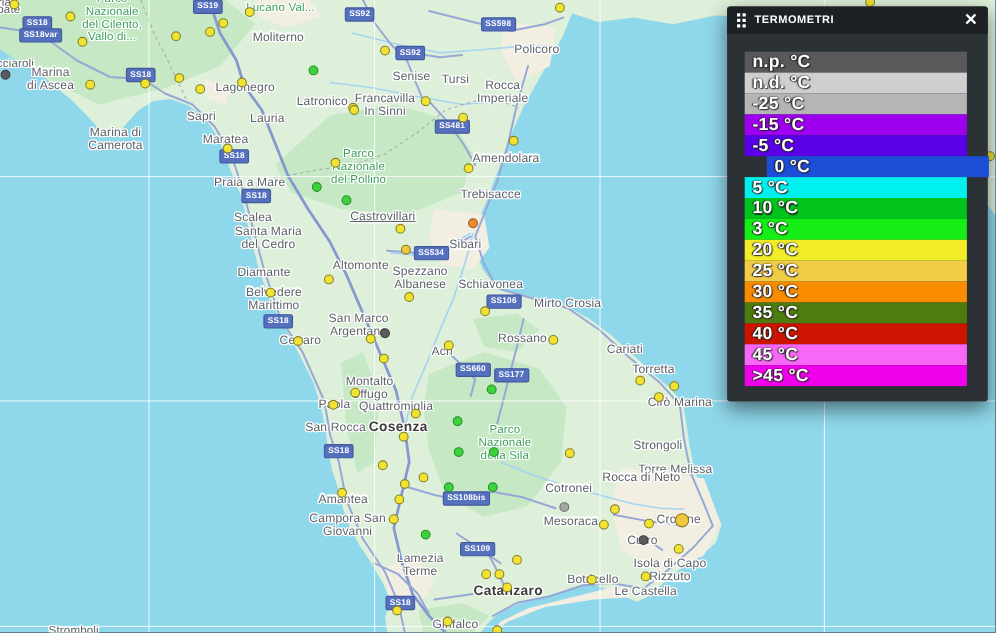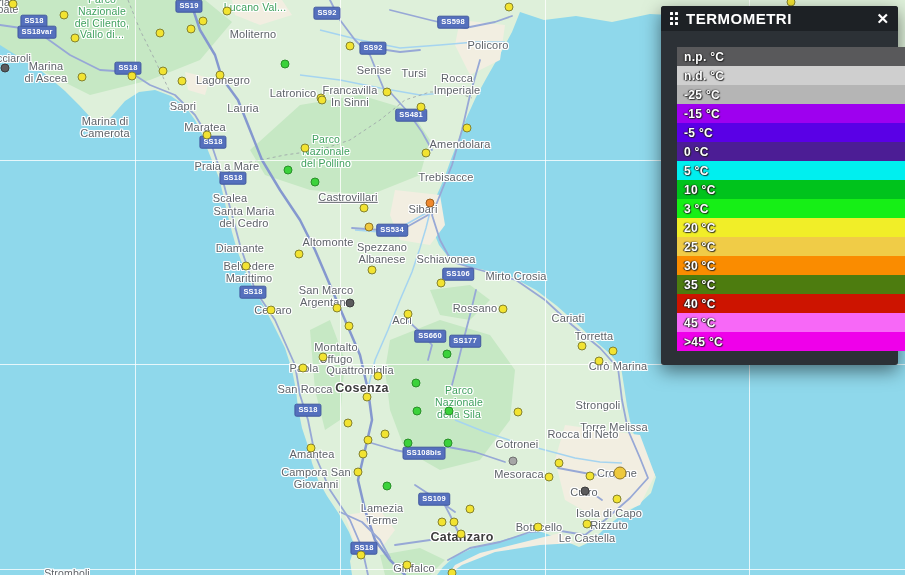--- a/index.html
+++ b/index.html
@@ -35,27 +35,27 @@
     position:absolute;left:661px;top:6px;width:237px;height:359px;
     background:#2c3136;border-radius:3px;box-shadow:0 6px 18px rgba(0,0,0,.5);
     z-index:20;
   }
   .legend-header{
     height:25px;background:#1d2125;border-radius:3px 3px 0 0;
     display:flex;align-items:center;padding:0 9px;gap:8px;
   }
   .drag-icon{display:grid;grid-template-columns:repeat(2,3px);grid-auto-rows:3px;gap:2px;cursor:grab;}
   .drag-icon i{background:#fff;border-radius:.5px;display:block;}
-  .legend-title{color:#fff;font-size:15px;font-weight:bold;letter-spacing:.5px;flex:1;}
+  .legend-title{color:#fff;font-size:10px;font-weight:bold;letter-spacing:.5px;flex:1;}
   .legend-close{color:#fff;font-size:15px;font-weight:bold;line-height:1;cursor:pointer;background:none;border:none;padding:0;font-family:"Liberation Sans",sans-serif;}
   .legend-body{padding:16px 0 0 16px;}
   .legend-row{
-    width:228px;height:19px;display:flex;align-items:center;
+    width:202px;height:19px;display:flex;align-items:center;
     padding-left:7px;box-sizing:border-box;
-    color:#fff;font-size:12px;font-weight:bold;letter-spacing:.3px;
+    color:#fff;font-size:16px;font-weight:bold;letter-spacing:.3px;
     text-shadow:-1px 0 1px rgba(35,35,35,.95),1px 1px 1px rgba(35,35,35,.85),0 0 2px rgba(0,0,0,.6);
   }
 </style>
 </head>
 <body>
 
 <div class="stage">
 
   <div style="position:absolute;inset:0;">
     <svg width="905" height="575" viewBox="0 0 905 575">
@@ -170,21 +170,21 @@
         <div class="map-label town" style="left: 183px; top: 106px;">Sapri</div>
         <div class="map-label town" style="left: 243px; top: 108px;">Lauria</div>
         <div class="map-label town" style="left: 205px; top: 127px;">Maratea</div>
         <div class="map-label town" style="left: 460px; top: 144px;">Amendolara</div>
         <div class="map-label town" style="left: 227px; top: 166px;">Praia a Mare</div>
         <div class="map-label town" style="left: 446px; top: 177px;">Trebisacce</div>
         <div class="map-label town" style="left: 348px; top: 197px; text-decoration: underline;">Castrovillari</div>
         <div class="map-label town" style="left: 230px; top: 198px;">Scalea</div>
         <div class="map-label town" style="left: 244px; top: 217px;">Santa Maria
 del Cedro</div>
-        <div class="map-label town" style="left: 423px; top: 209px;">Sibari</div>
+        <div class="map-label town" style="left: 423px; top: 223px;">Sibari</div>
         <div class="map-label town" style="left: 328px; top: 242px;">Altomonte</div>
         <div class="map-label town" style="left: 240px; top: 248px;">Diamante</div>
         <div class="map-label town" style="left: 382px; top: 253px;">Spezzano
 Albanese</div>
         <div class="map-label town" style="left: 446px; top: 259px;">Schiavonea</div>
         <div class="map-label town" style="left: 249px; top: 272px;">Belvedere
 Marittimo</div>
         <div class="map-label town" style="left: 516px; top: 276px;">Mirto Crosia</div>
         <div class="map-label town" style="left: 475px; top: 288px; margin-top: 20px;">Rossano</div>
         <div class="map-label town" style="left: 326px; top: 296px;">San Marco
@@ -336,21 +336,21 @@
       </span>
       <span class="legend-title">TERMOMETRI</span>
       <button class="legend-close">✕</button>
     </div>
     <div class="legend-body" id="legend-body">
         <div class="legend-row" style="background: rgb(89, 89, 91);">n.p. °C</div>
         <div class="legend-row" style="background: rgb(207, 207, 207);">n.d. °C</div>
         <div class="legend-row" style="background: rgb(181, 181, 181);">-25 °C</div>
         <div class="legend-row" style="background: rgb(158, 0, 239);">-15 °C</div>
         <div class="legend-row" style="background: rgb(90, 0, 230);">-5 °C</div>
-        <div class="legend-row" style="background: #4c1d95;">0 °C</div>
+        <div class="legend-row" style="background: #1d4ed8; margin-left: 20px;">0 °C</div>
         <div class="legend-row" style="background: rgb(0, 239, 239);">5 °C</div>
         <div class="legend-row" style="background: rgb(0, 195, 28);">10 °C</div>
         <div class="legend-row" style="background: rgb(22, 239, 22);">3 °C</div>
         <div class="legend-row" style="background: rgb(241, 238, 40);">20 °C</div>
         <div class="legend-row" style="background: rgb(240, 204, 71);">25 °C</div>
         <div class="legend-row" style="background: rgb(250, 140, 0);">30 °C</div>
         <div class="legend-row" style="background: #4d7c0f;">35 °C</div>
         <div class="legend-row" style="background: rgb(205, 20, 0);">40 °C</div>
         <div class="legend-row" style="background: rgb(247, 104, 247);">45 °C</div>
         <div class="legend-row" style="background: rgb(239, 0, 234);">&gt;45 °C</div>

